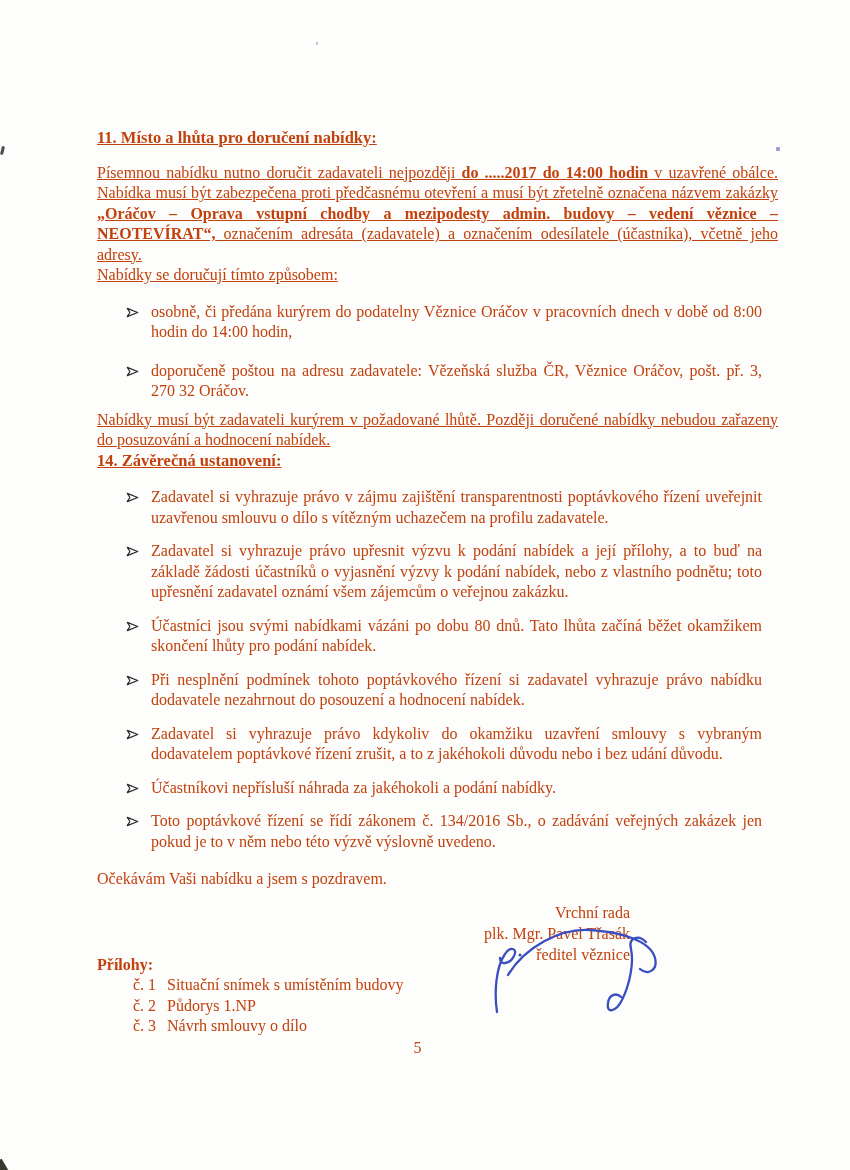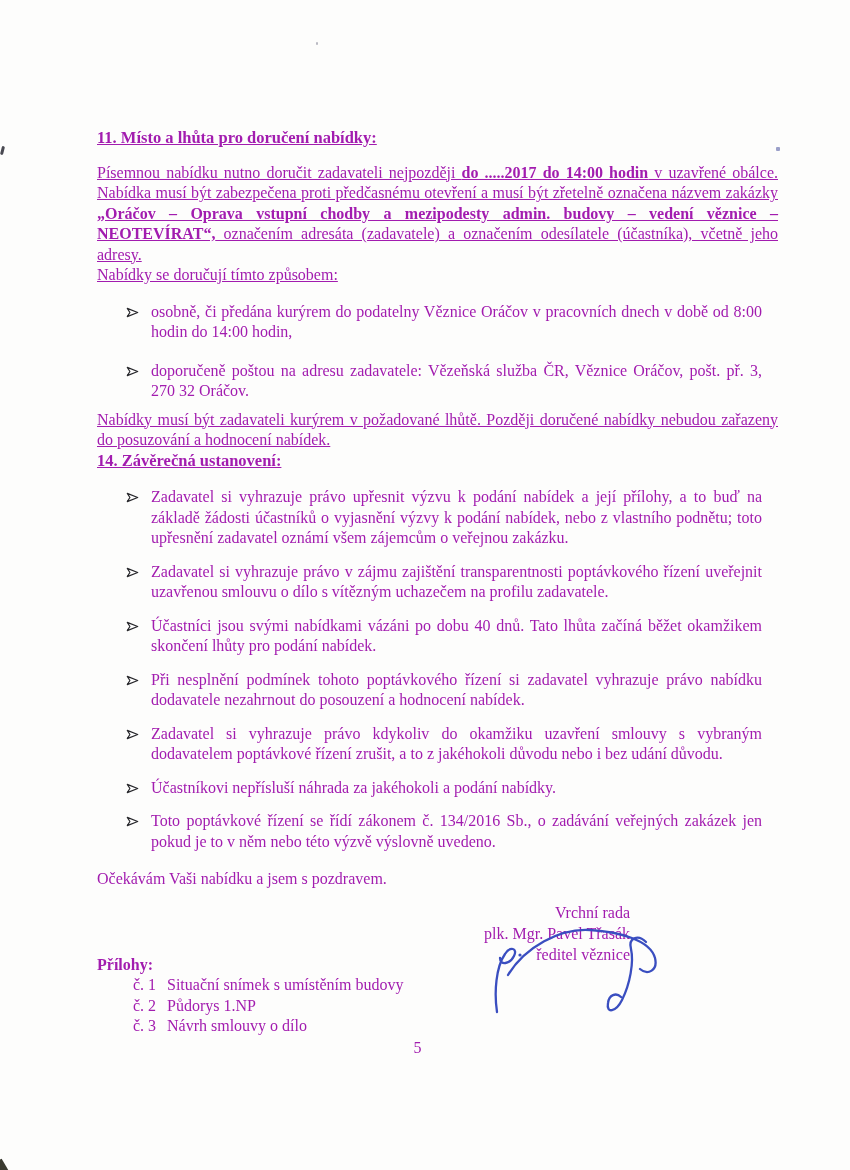--- a/index.html
+++ b/index.html
@@ -5,21 +5,21 @@
   html,body { margin:0; padding:0; background:#e8e8e8; }
   .page {
     position:relative;
     width:850px; height:1170px;
     margin:0 auto;
     background:#fdfdfc;
     overflow:hidden;
     font-family:"Liberation Serif", serif;
     font-size:16px;
     line-height:20.5px;
-    color:#a21caf;
+    color:#c2410c;
   }
   .content {
     position:absolute;
     left:97px; top:128px;
     width:681px;
   }
   .sec-heading {
     font-weight:bold;
     font-size:16.5px;
     text-decoration:underline;
@@ -121,33 +121,33 @@
 
     <p class="just para2">Nabídky musí být zadavateli kurýrem v požadované lhůtě. Později doručené nabídky nebudou zařazeny do posuzování a hodnocení nabídek.</p>
 
     <h3 class="sec-heading h12">14. Závěrečná ustanovení:</h3>
 
     <ul class="bullets s12">
       <li>
         <svg class="bullet-icon" viewBox="0 0 12 10" width="13" height="11">
             <path d="M1.2 1.2 L10.8 5 L1.2 8.8 L3.6 5 Z" fill="#ffffff" stroke="#26262a" stroke-width="1.1" stroke-linejoin="round"></path>
           </svg>
+        <span>Zadavatel si vyhrazuje právo v zájmu zajištění transparentnosti poptávkového řízení uveřejnit uzavřenou smlouvu o dílo s vítězným uchazečem na profilu zadavatele.</span>
+      </li>
+      <li>
+        <svg class="bullet-icon" viewBox="0 0 12 10" width="13" height="11">
+            <path d="M1.2 1.2 L10.8 5 L1.2 8.8 L3.6 5 Z" fill="#ffffff" stroke="#26262a" stroke-width="1.1" stroke-linejoin="round"></path>
+          </svg>
         <span>Zadavatel si vyhrazuje právo upřesnit výzvu k podání nabídek a její přílohy, a to buď na základě žádosti účastníků o vyjasnění výzvy k podání nabídek, nebo z vlastního podnětu; toto upřesnění zadavatel oznámí všem zájemcům o veřejnou zakázku.</span>
       </li>
       <li>
         <svg class="bullet-icon" viewBox="0 0 12 10" width="13" height="11">
             <path d="M1.2 1.2 L10.8 5 L1.2 8.8 L3.6 5 Z" fill="#ffffff" stroke="#26262a" stroke-width="1.1" stroke-linejoin="round"></path>
           </svg>
-        <span>Zadavatel si vyhrazuje právo v zájmu zajištění transparentnosti poptávkového řízení uveřejnit uzavřenou smlouvu o dílo s vítězným uchazečem na profilu zadavatele.</span>
-      </li>
-      <li>
-        <svg class="bullet-icon" viewBox="0 0 12 10" width="13" height="11">
-            <path d="M1.2 1.2 L10.8 5 L1.2 8.8 L3.6 5 Z" fill="#ffffff" stroke="#26262a" stroke-width="1.1" stroke-linejoin="round"></path>
-          </svg>
-        <span>Účastníci jsou svými nabídkami vázáni po dobu 40 dnů. Tato lhůta začíná běžet okamžikem skončení lhůty pro podání nabídek.</span>
+        <span>Účastníci jsou svými nabídkami vázáni po dobu 80 dnů. Tato lhůta začíná běžet okamžikem skončení lhůty pro podání nabídek.</span>
       </li>
       <li>
         <svg class="bullet-icon" viewBox="0 0 12 10" width="13" height="11">
             <path d="M1.2 1.2 L10.8 5 L1.2 8.8 L3.6 5 Z" fill="#ffffff" stroke="#26262a" stroke-width="1.1" stroke-linejoin="round"></path>
           </svg>
         <span>Při nesplnění podmínek tohoto poptávkového řízení si zadavatel vyhrazuje právo nabídku dodavatele nezahrnout do posouzení a hodnocení nabídek.</span>
       </li>
       <li>
         <svg class="bullet-icon" viewBox="0 0 12 10" width="13" height="11">
             <path d="M1.2 1.2 L10.8 5 L1.2 8.8 L3.6 5 Z" fill="#ffffff" stroke="#26262a" stroke-width="1.1" stroke-linejoin="round"></path>

